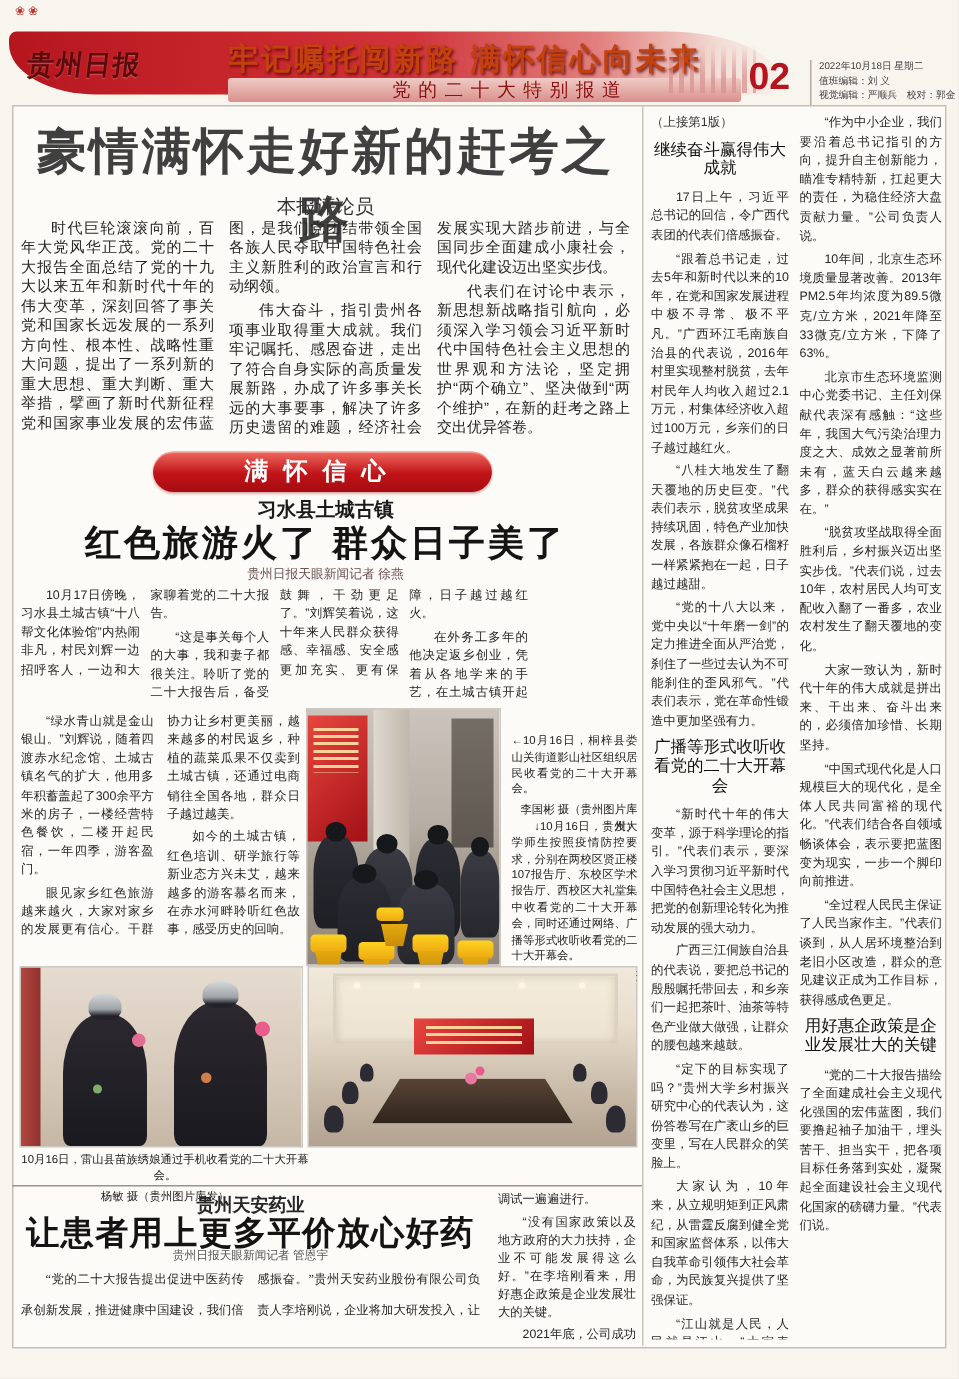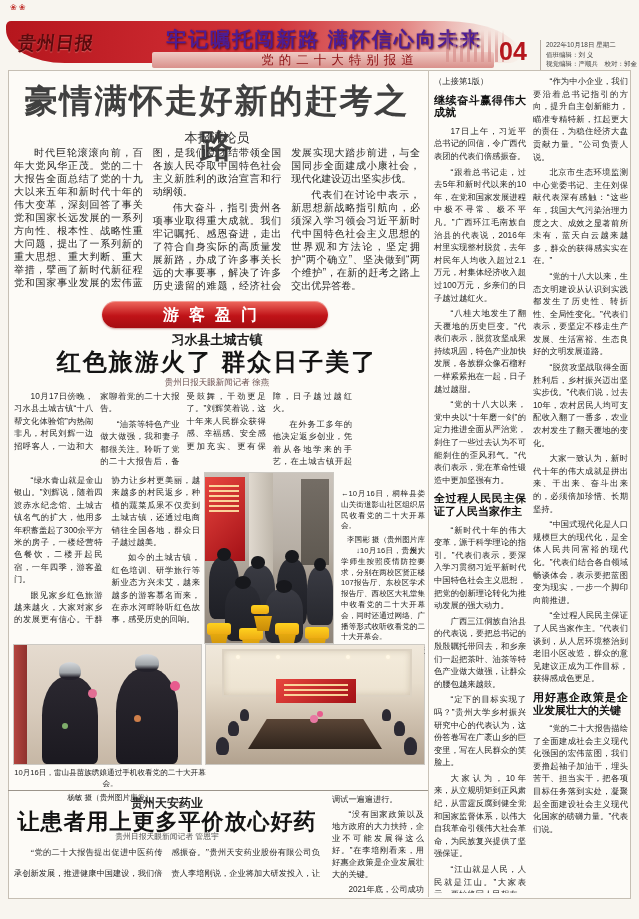--- a/index.html
+++ b/index.html
@@ -9,21 +9,21 @@
   .ctr{text-align:center;}
   .jt{text-align:justify;}
   p{margin:0 0 3px 0;text-indent:2em;}
   p.noind{text-indent:0;}
   
   .wave{left:6px;top:21px;width:514px;height:42px;
         background:linear-gradient(95deg,#b5161d 0%,#c8262d 30%,#d0343a 52%,#e2807e 76%,#f3ded8 92%,#f8f1ea 100%);
         border-radius:6px 90px 12px 70px/6px 40px 10px 40px;}
   .masthead{left:18px;top:31px;font-size:18px;font-weight:900;color:#5d0a0d;
         transform:skewX(-7deg);letter-spacing:1px;text-shadow:0 1px 1px rgba(255,200,190,.35);}
-  .slogan{left:122px;top:26px;width:404px;font-size:20px;font-weight:900;color:#4c1d95;
+  .slogan{left:108px;top:26px;width:404px;font-size:20px;font-weight:900;color:#c2410c;
         letter-spacing:2px;text-shadow:1px 1px 2px rgba(92,6,9,.85);}
   .subband{left:152px;top:52px;width:308px;height:16px;line-height:16px;border-radius:2px;
         background:linear-gradient(180deg,#f0cbc5,#d9908b);color:#8c1013;font-size:12.5px;
         font-weight:400;letter-spacing:5px;padding-left:34px;}
   .skyline{left:446px;top:30px;width:58px;height:32px;opacity:.75;
         background:repeating-linear-gradient(90deg,#d9938f 0 3px,transparent 3px 7px);
         -webkit-mask-image:linear-gradient(180deg,transparent,black 65%);
         mask-image:linear-gradient(180deg,transparent,black 65%);}
   .pagenum{left:499px;top:37px;font-size:25px;font-weight:700;color:#b5161d;}
   .infobox{left:540px;top:40px;width:94px;border-left:1px solid #b4aaa0;padding-left:5px;
@@ -44,21 +44,21 @@
   .h3{font-size:22px;font-weight:900;letter-spacing:1px;color:#141414;}
   .kick{font-size:13px;font-weight:800;color:#1a1a1a;}
   .byl{font-size:8.5px;color:#6b5151;}
   .badge{left:102px;top:301px;width:226px;height:27px;line-height:27px;border-radius:14px;
         background:linear-gradient(180deg,#ef6a5f,#c01318 55%,#a50d12);color:#fff;
         font-size:16px;font-weight:900;letter-spacing:10px;text-align:center;
         box-shadow:0 1px 2px rgba(140,10,12,.4), inset 0 1px 0 rgba(255,255,255,.35);}
   .cap{font-size:7.6px;line-height:10.8px;color:#222;}
   .cap .cr{text-align:right;text-indent:0;}
   .jumpcol{font-size:8.3px;line-height:12.6px;}
-  .jh{font-size:11px;font-weight:700;margin:6px 0;text-indent:0;color:#111;}
+  .jh{font-size:11px;font-weight:400;text-align:center;margin:6px 0;text-indent:0;color:#111;}
   .note{text-indent:0;color:#333;}
   
   .photo{overflow:hidden;box-shadow:0 0 0 1px rgba(60,50,40,.25);}
   .ph-stools{background:linear-gradient(180deg,#cbc4bc 0%,#b6aea4 45%,#a69c90 62%,#8f857a 100%);}
   .scr{position:absolute;background:linear-gradient(135deg,#e8463f,#a31016);}
   .scrtxt{position:absolute;background:repeating-linear-gradient(180deg,rgba(255,228,165,.9) 0 2px,transparent 2px 5px);}
   .pillar{position:absolute;background:linear-gradient(90deg,#e0d9cf,#bfb7ab);}
   .door{position:absolute;background:linear-gradient(180deg,#746d65,#5e5850);}
   .pp{position:absolute;background:linear-gradient(180deg,#2c2d34,#1e1f25);border-radius:40% 40% 18% 18%;}
   .pp::before{content:"";position:absolute;top:-9px;left:28%;width:44%;height:13px;border-radius:50%;background:#17181c;}
@@ -84,47 +84,47 @@
 <body>
 
 <div class="page">
 
   <div class="abs ornament">❀❀</div>
   <div class="abs wave"></div>
   <div class="abs masthead">贵州日报</div>
   <div class="abs slogan ctr">牢记嘱托闯新路 满怀信心向未来</div>
   <div class="abs subband ctr">党的二十大特别报道</div>
   <div class="abs skyline"></div>
-  <div class="abs pagenum">04</div>
+  <div class="abs pagenum">02</div>
   <div class="abs infobox">
     <div>2022年10月18日 星期二</div>
     <div>值班编辑：刘 义</div>
     <div>视觉编辑：严顺兵　校对：郭金玲</div>
   </div>
 
   <div class="abs frame"></div>
   <div class="abs vrule"></div>
 
   <div class="abs h1 ctr" style="left:10px;top:79px;width:414px;">豪情满怀走好新的赶考之路</div>
   <div class="abs ctr" style="left:10px;top:129px;width:414px;font-size:13px;color:#333;">本报评论员</div>
   <div class="abs b9 jt cols3" style="left:14px;top:146px;width:406px;height:152px;overflow:hidden;">
     <p>时代巨轮滚滚向前，百年大党风华正茂。党的二十大报告全面总结了党的十九大以来五年和新时代十年的伟大变革，深刻回答了事关党和国家长远发展的一系列方向性、根本性、战略性重大问题，提出了一系列新的重大思想、重大判断、重大举措，擘画了新时代新征程党和国家事业发展的宏伟蓝图，是我们党团结带领全国各族人民夺取中国特色社会主义新胜利的政治宣言和行动纲领。</p>
     <p>伟大奋斗，指引贵州各项事业取得重大成就。我们牢记嘱托、感恩奋进，走出了符合自身实际的高质量发展新路，办成了许多事关长远的大事要事，解决了许多历史遗留的难题，经济社会发展实现大踏步前进，与全国同步全面建成小康社会，现代化建设迈出坚实步伐。</p>
     <p>代表们在讨论中表示，新思想新战略指引航向，必须深入学习领会习近平新时代中国特色社会主义思想的世界观和方法论，坚定拥护“两个确立”、坚决做到“两个维护”，在新的赶考之路上交出优异答卷。</p>
     <p>上下同欲者胜，风雨同舟者兴。全省广大干部群众要更加紧密地团结起来，满怀信心、接续奋斗，以实干笃定前行，奋力谱写多彩贵州现代化建设新篇章，以优异成绩迎接更加美好的明天。</p>
   </div>
 
-  <div class="abs badge">游客盈门</div>
+  <div class="abs badge">满怀信心</div>
 
   <div class="abs kick ctr" style="left:10px;top:331px;width:414px;">习水县土城古镇</div>
   <div class="abs h2 ctr" style="left:10px;top:346px;width:414px;">红色旅游火了 群众日子美了</div>
   <div class="abs byl ctr" style="left:10px;top:377px;width:414px;">贵州日报天眼新闻记者 徐燕</div>
   <div class="abs b83 jt cols4" style="left:14px;top:390px;width:338px;height:80px;overflow:hidden;">
     <p>10月17日傍晚，习水县土城古镇“十八帮文化体验馆”内热闹非凡，村民刘辉一边招呼客人，一边和大家聊着党的二十大报告。</p>
-    <p>“油茶等特色产业做大做强，我和妻子都很关注。聆听了党的二十大报告后，备受鼓舞，干劲更足了。”刘辉笑着说，这十年来人民群众获得感、幸福感、安全感更加充实、更有保障，日子越过越红火。</p>
+    <p>“这是事关每个人的大事，我和妻子都很关注。聆听了党的二十大报告后，备受鼓舞，干劲更足了。”刘辉笑着说，这十年来人民群众获得感、幸福感、安全感更加充实、更有保障，日子越过越红火。</p>
     <p>在外务工多年的他决定返乡创业，凭着从各地学来的手艺，在土城古镇开起了特色小吃店，生意一天比一天好。</p>
   </div>
   <div class="abs b83 jt cols2" style="left:14px;top:474px;width:186px;height:166px;overflow:hidden;">
     <p>“绿水青山就是金山银山。”刘辉说，随着四渡赤水纪念馆、土城古镇名气的扩大，他用多年积蓄盖起了300余平方米的房子，一楼经营特色餐饮，二楼开起民宿，一年四季，游客盈门。</p>
     <p>眼见家乡红色旅游越来越火，大家对家乡的发展更有信心。干群协力让乡村更美丽，越来越多的村民返乡，种植的蔬菜瓜果不仅卖到土城古镇，还通过电商销往全国各地，群众日子越过越美。</p>
     <p>如今的土城古镇，红色培训、研学旅行等新业态方兴未艾，越来越多的游客慕名而来，在赤水河畔聆听红色故事，感受历史的回响。</p>
   </div>
 
   <div class="abs photo ph-stools" style="left:205px;top:473px;width:128px;height:170px;">
     <div class="scr" style="left:0;top:4px;width:40px;height:84px;"></div>
@@ -202,32 +202,32 @@
     <p>2021年底，公司成功成为华润旗下企业，为高质量发展注入新动能。</p>
   </div>
 
   <div class="abs jumpcol jt" style="left:434px;top:75px;width:92px;height:818px;overflow:hidden;">
     <p class="noind note">（上接第1版）</p>
     <p class="jh">继续奋斗赢得伟大成就</p>
     <p>17日上午，习近平总书记的回信，令广西代表团的代表们倍感振奋。</p>
     <p>“跟着总书记走，过去5年和新时代以来的10年，在党和国家发展进程中极不寻常、极不平凡。”广西环江毛南族自治县的代表说，2016年村里实现整村脱贫，去年村民年人均收入超过2.1万元，村集体经济收入超过100万元，乡亲们的日子越过越红火。</p>
     <p>“八桂大地发生了翻天覆地的历史巨变。”代表们表示，脱贫攻坚成果持续巩固，特色产业加快发展，各族群众像石榴籽一样紧紧抱在一起，日子越过越甜。</p>
     <p>“党的十八大以来，党中央以“十年磨一剑”的定力推进全面从严治党，刹住了一些过去认为不可能刹住的歪风邪气。”代表们表示，党在革命性锻造中更加坚强有力。</p>
-    <p class="jh">全过程人民民主保证了人民当家作主</p>
+    <p class="jh">广播等形式收听收看党的二十大开幕会</p>
     <p>“新时代十年的伟大变革，源于科学理论的指引。”代表们表示，要深入学习贯彻习近平新时代中国特色社会主义思想，把党的创新理论转化为推动发展的强大动力。</p>
     <p>广西三江侗族自治县的代表说，要把总书记的殷殷嘱托带回去，和乡亲们一起把茶叶、油茶等特色产业做大做强，让群众的腰包越来越鼓。</p>
     <p>“定下的目标实现了吗？”贵州大学乡村振兴研究中心的代表认为，这份答卷写在广袤山乡的巨变里，写在人民群众的笑脸上。</p>
     <p>大家认为，10年来，从立规明矩到正风肃纪，从雷霆反腐到健全党和国家监督体系，以伟大自我革命引领伟大社会革命，为民族复兴提供了坚强保证。</p>
     <p>“江山就是人民，人民就是江山。”大家表示，要始终同人民想在一起、干在一起，让现代化建设成果更多更公平惠及全体人民。</p>
 
   </div>
   <div class="abs jumpcol jt" style="left:533px;top:75px;width:95px;height:818px;overflow:hidden;">
     <p>“作为中小企业，我们要沿着总书记指引的方向，提升自主创新能力，瞄准专精特新，扛起更大的责任，为稳住经济大盘贡献力量。”公司负责人说。</p>
+    <p>10年间，北京生态环境质量显著改善。2013年PM2.5年均浓度为89.5微克/立方米，2021年降至33微克/立方米，下降了63%。</p>
     <p>北京市生态环境监测中心党委书记、主任刘保献代表深有感触：“这些年，我国大气污染治理力度之大、成效之显著前所未有，蓝天白云越来越多，群众的获得感实实在在。”</p>
-    <p>“党的十八大以来，生态文明建设从认识到实践都发生了历史性、转折性、全局性变化。”代表们表示，要坚定不移走生产发展、生活富裕、生态良好的文明发展道路。</p>
     <p>“脱贫攻坚战取得全面胜利后，乡村振兴迈出坚实步伐。”代表们说，过去10年，农村居民人均可支配收入翻了一番多，农业农村发生了翻天覆地的变化。</p>
     <p>大家一致认为，新时代十年的伟大成就是拼出来、干出来、奋斗出来的，必须倍加珍惜、长期坚持。</p>
     <p>“中国式现代化是人口规模巨大的现代化，是全体人民共同富裕的现代化。”代表们结合各自领域畅谈体会，表示要把蓝图变为现实，一步一个脚印向前推进。</p>
     <p>“全过程人民民主保证了人民当家作主。”代表们谈到，从人居环境整治到老旧小区改造，群众的意见建议正成为工作目标，获得感成色更足。</p>
     <p class="jh">用好惠企政策是企业发展壮大的关键</p>
     <p>“党的二十大报告描绘了全面建成社会主义现代化强国的宏伟蓝图，我们要撸起袖子加油干，埋头苦干、担当实干，把各项目标任务落到实处，凝聚起全面建设社会主义现代化国家的磅礴力量。”代表们说。</p>
 
   </div>
 
 </div>

